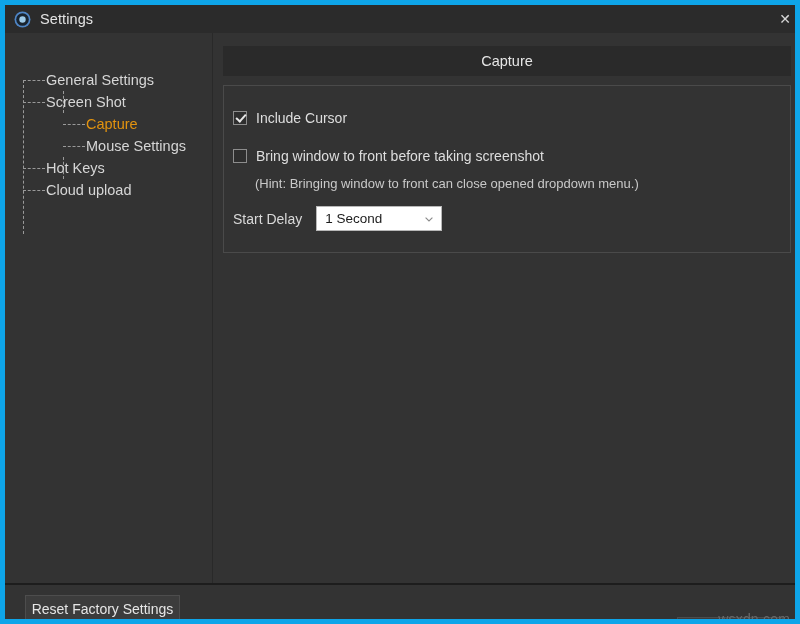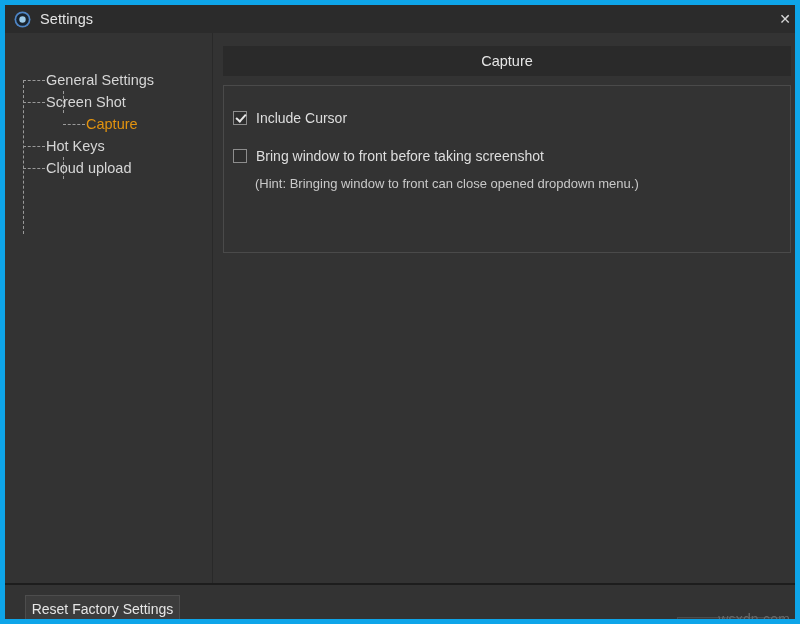--- a/index.html
+++ b/index.html
@@ -299,20 +299,24 @@
         <span>General Settings</span>
       </div>
       <div class="tree-row level0">
         <span class="dash-h"></span>
         <span>Screen Shot</span>
       </div>
       <div class="tree-row level1 selected">
         <span class="dash-h"></span>
         <span>Capture</span>
       </div>
+      <div class="tree-row level1">
+        <span class="dash-h"></span>
+        <span>Mouse Settings</span>
+      </div>
       <div class="tree-row level0">
         <span class="dash-h"></span>
         <span>Hot Keys</span>
       </div>
       <div class="tree-row level0">
         <span class="dash-h"></span>
         <span>Cloud upload</span>
       </div>
     </div>
   </div>
@@ -330,20 +334,29 @@
         <span class="cb-label">Include Cursor</span>
       </div>
 
       <div class="checkrow r2">
         <span class="cbox"></span>
         <span class="cb-label">Bring window to front before taking screenshot</span>
       </div>
 
       <div class="hint">(Hint: Bringing window to front can close opened dropdown menu.)</div>
 
+      <div class="delay-row">
+        <span class="delay-label">Start Delay</span>
+        <div class="select-box">
+          <span class="select-value">1 Second</span>
+          <svg class="select-arrow" viewBox="0 0 8 5">
+            <path d="M0.6 0.6 L4 4 L7.4 0.6" fill="none" stroke="#8a8a8a" stroke-width="1.1"></path>
+          </svg>
+        </div>
+      </div>
 
     </div>
   </div>
 
   <div class="footer-sep"></div>
   <div class="footer">
     <div class="btn btn-reset">Reset Factory Settings</div>
     <div class="btn btn-close">Close</div>
   </div>
 

